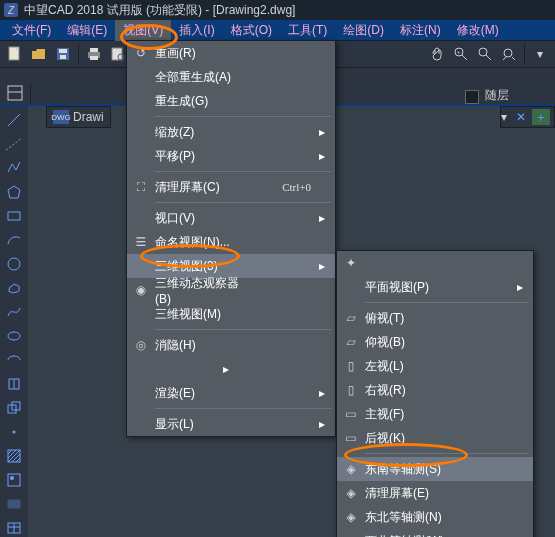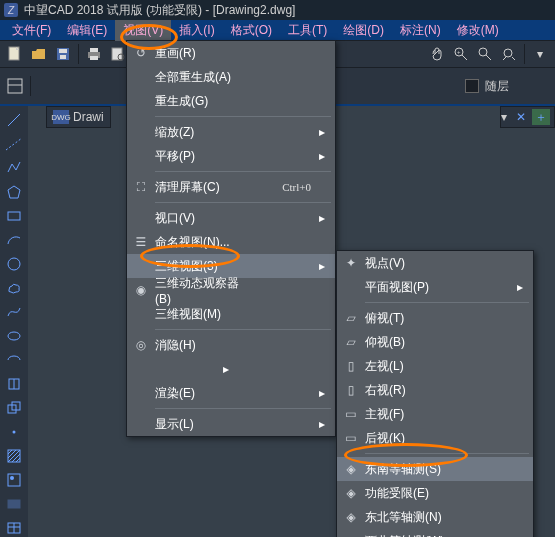--- a/index.html
+++ b/index.html
@@ -5,21 +5,21 @@
   * { margin: 0; padding: 0; box-sizing: border-box; font-family: "Microsoft YaHei", sans-serif; }
   body { width: 555px; height: 537px; background: #2b3440; overflow: hidden; font-size: 12px; color: #d0d0d0; position: relative; }
   .titlebar { height: 20px; background: #1a2530; display: flex; align-items: center; padding: 0 4px; color: #d0d0d0; }
   .titlebar .logo { width: 14px; height: 14px; background: #3b5998; border-radius: 2px; margin-right: 6px; display: inline-flex; align-items: center; justify-content: center; font-style: italic; font-size: 10px; color:#ccd; }
   .menubar { height: 20px; background: #0a3b7a; display: flex; align-items: center; padding: 0 4px; }
   .menubar .menu { padding: 2px 8px; color: #f9a8d4; cursor: default; }
   .menubar .menu.active { background: #555b62; }
   .toolbar { height: 28px; background: #2b3440; border-top: 1px solid #1a1f26; border-bottom: 1px solid #1a1f26; display: flex; align-items: center; padding: 0 4px; gap: 2px; }
   .tb-ico { width: 22px; height: 22px; display: inline-flex; align-items: center; justify-content: center; border: 1px solid transparent; }
   .tb-sep { width: 1px; height: 20px; background: #1a1f26; margin: 0 2px; }
-  .toolbar2 { height: 38px; background: #2b3440; border-bottom: 2px solid #0a3b7a; display: flex; align-items: center; padding: 0 4px; gap: 2px; }
+  .toolbar2 { height: 38px; background: #2b3440; border-bottom: 2px solid #0a3b7a; display: flex; align-items: flex-end; padding: 0 4px; gap: 2px; }
   .check { width: 14px; height: 14px; border: 1px solid #666; background: #1a1f26; margin-right: 4px; display: inline-block; }
   .layer-label { color: #d0d0d0; }
   .left-tools { position: absolute; left: 0; top: 106px; width: 28px; background: #2b3440; display: flex; flex-direction: column; align-items: center; gap: 4px; padding-top: 4px; }
   .lt { width: 20px; height: 20px; color: #6aa0ff; display: flex; align-items: center; justify-content: center; }
   .workspace { position: absolute; left: 28px; top: 106px; right: 0; bottom: 0; background: #36404a; }
   .doc-tab { position: absolute; left: 46px; top: 106px; height: 22px; display: flex; align-items: center; background: #2b3440; padding: 0 6px; border: 1px solid #1a1f26; }
   .doc-tab .ficon { width: 16px; height: 14px; background: #3b5998; margin-right: 4px; font-size: 8px; color:#ddd; display: inline-flex; align-items: center; justify-content: center; }
   .doc-controls { position: absolute; top: 106px; right: 0; display: flex; gap: 2px; align-items: center; height: 22px; padding-right: 4px; background: #2b3440; border: 1px solid #1a1f26; }
   .doc-controls .dc { width: 18px; height: 16px; color: #6aa0ff; display: flex; align-items: center; justify-content: center; }
   
@@ -348,21 +348,20 @@
       <span class="ico-col"></span>
       <span class="lbl">显示(L)</span>
       <span class="short"></span>
       <span class="arrow">▸</span>
     </div>
 </div>
 
 <div id="sub-menu" class="menu-panel">
   <div class="row">
       <span class="ico-col">✦</span>
-      <span class="lbl">视点(V)</span>
       <span class="arrow"></span>
     </div>
   <div class="row">
       <span class="ico-col"></span>
       <span class="lbl">平面视图(P)</span>
       <span class="arrow">▸</span>
     </div>
   <div class="sep"></div>
   <div class="row">
       <span class="ico-col">▱</span>
@@ -395,21 +394,21 @@
       <span class="arrow"></span>
     </div>
   <div class="sep"></div>
   <div class="row highlight">
       <span class="ico-col">◈</span>
       <span class="lbl">东南等轴测(S)</span>
       <span class="arrow"></span>
     </div>
   <div class="row">
       <span class="ico-col">◈</span>
-      <span class="lbl">功能受限(E)</span>
+      <span class="lbl">清理屏幕(E)</span>
       <span class="arrow"></span>
     </div>
   <div class="row">
       <span class="ico-col">◈</span>
       <span class="lbl">东北等轴测(N)</span>
       <span class="arrow"></span>
     </div>
   <div class="row">
       <span class="ico-col">◈</span>
       <span class="lbl">西北等轴测(W)</span>

